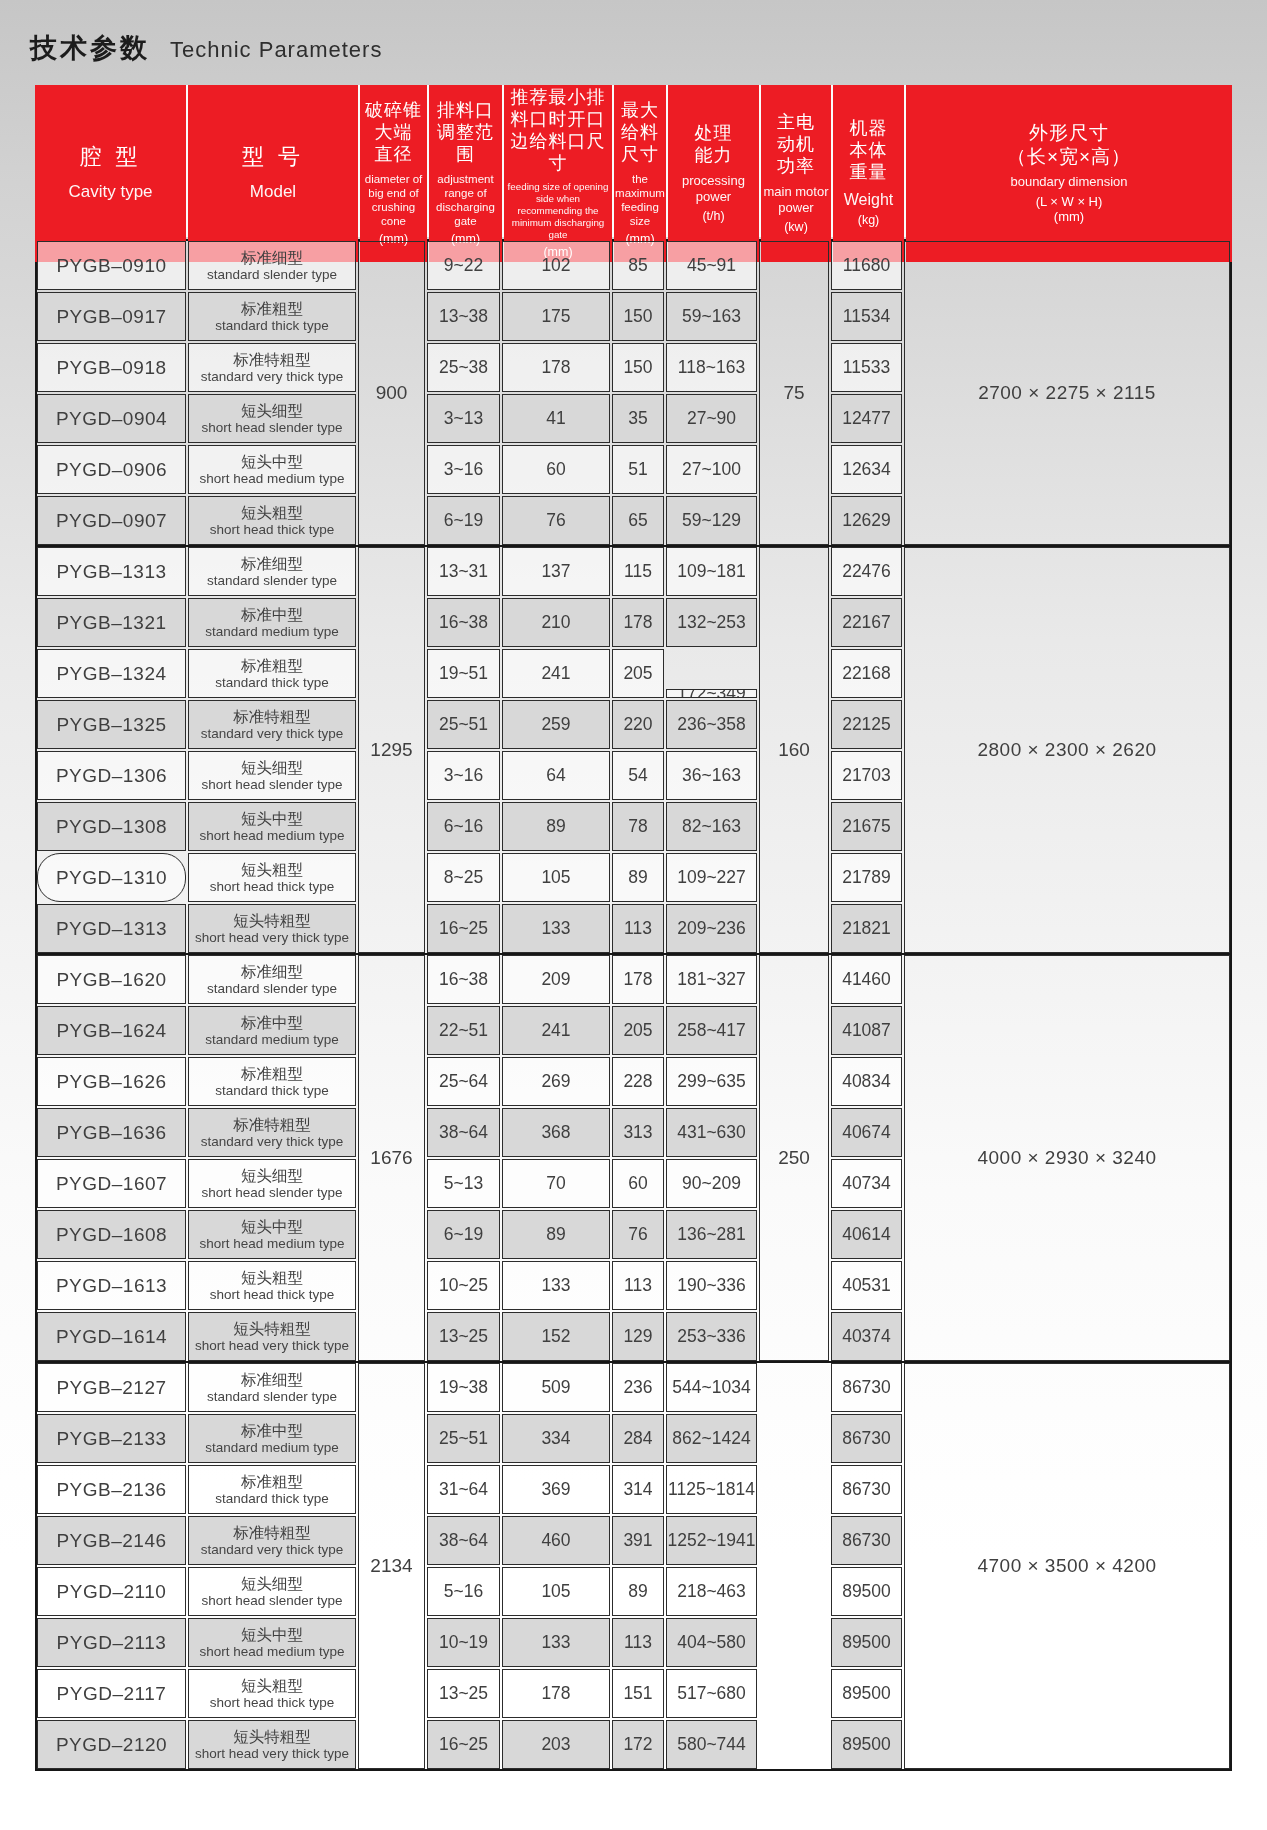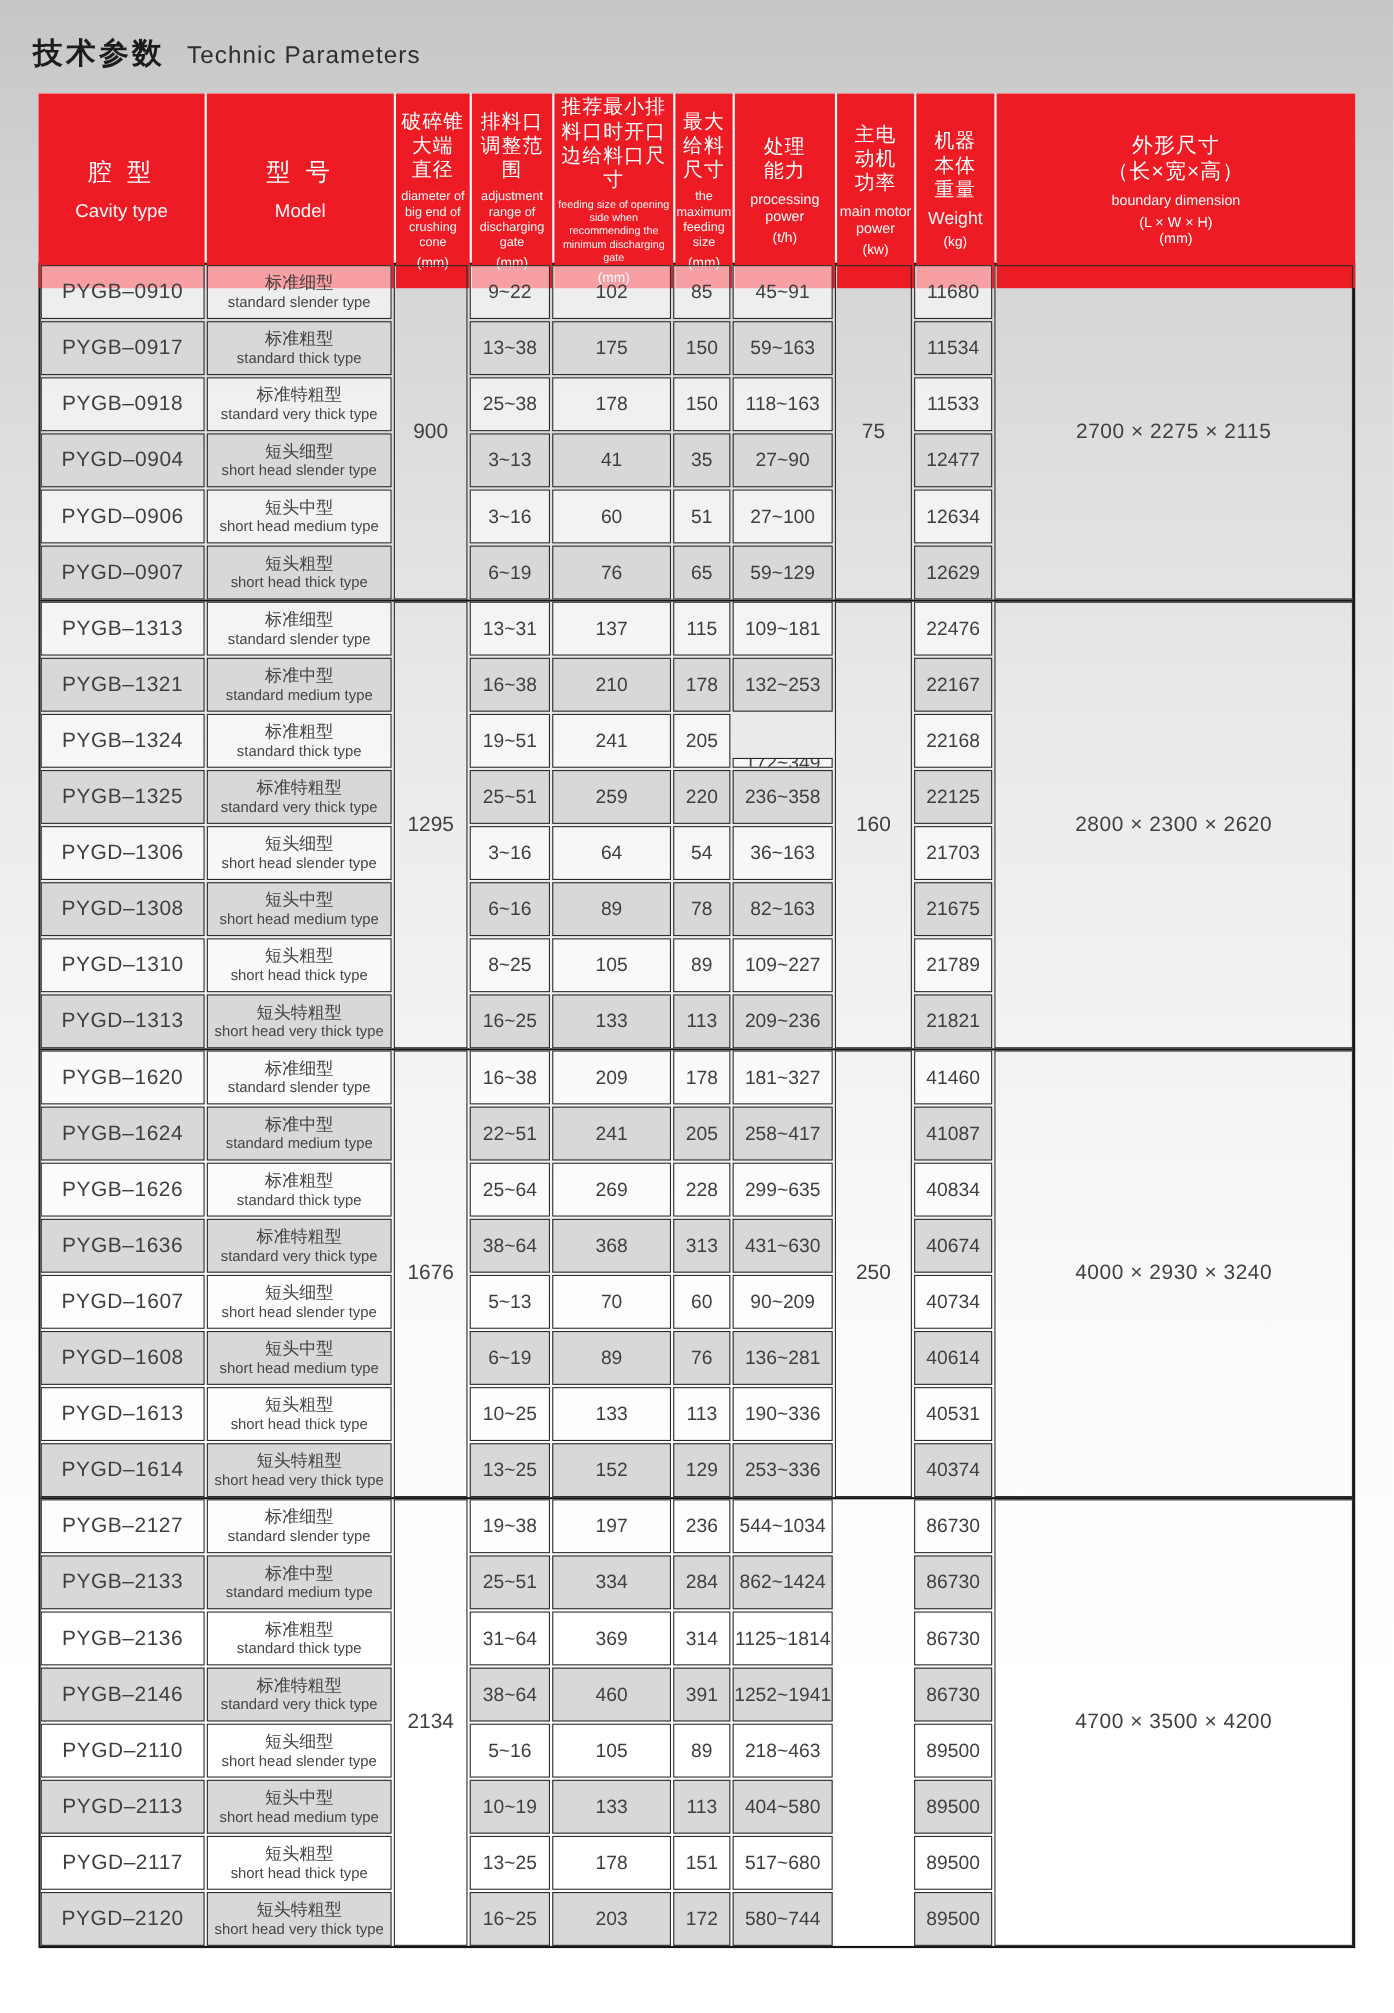--- a/index.html
+++ b/index.html
@@ -255,21 +255,21 @@
         <div class="cell cell-model dark" style="grid-area: 6 / 1;">PYGD–1308</div>
         <div class="cell dark" style="grid-area: 6 / 2;">
           <div class="cav-zh">短头中型</div>
           <div class="cav-en">short head medium type</div>
         </div>
         <div class="cell cell-num dark" style="grid-area: 6 / 4;">6~16</div>
         <div class="cell cell-num dark" style="grid-area: 6 / 5;">89</div>
         <div class="cell cell-num dark" style="grid-area: 6 / 6;">78</div>
         <div class="cell cell-num dark" style="grid-area: 6 / 7;">82~163</div>
         <div class="cell cell-num dark" style="grid-area: 6 / 9;">21675</div>
-        <div class="cell cell-model light" style="grid-area: 7 / 1;">PYGD–1310</div>
+        <div class="cell cell-model light" style="grid-area: 7 / 1; border-radius: 23px;">PYGD–1310</div>
         <div class="cell light" style="grid-area: 7 / 2;">
           <div class="cav-zh">短头粗型</div>
           <div class="cav-en">short head thick type</div>
         </div>
         <div class="cell cell-num light" style="grid-area: 7 / 4;">8~25</div>
         <div class="cell cell-num light" style="grid-area: 7 / 5;">105</div>
         <div class="cell cell-num light" style="grid-area: 7 / 6;">89</div>
         <div class="cell cell-num light" style="grid-area: 7 / 7;">109~227</div>
         <div class="cell cell-num light" style="grid-area: 7 / 9;">21789</div>
         <div class="cell cell-model dark" style="grid-area: 8 / 1;">PYGD–1313</div>
@@ -370,21 +370,21 @@
       </div>
       <div class="group">
         <div class="cell merged cell-merged-num" style="grid-area: 1 / 3 / span 8;">2134</div>
         <div class="cell merged cell-dim" style="grid-area: 1 / 10 / span 8;">4700 × 3500 × 4200</div>
         <div class="cell cell-model light" style="grid-area: 1 / 1;">PYGB–2127</div>
         <div class="cell light" style="grid-area: 1 / 2;">
           <div class="cav-zh">标准细型</div>
           <div class="cav-en">standard slender type</div>
         </div>
         <div class="cell cell-num light" style="grid-area: 1 / 4;">19~38</div>
-        <div class="cell cell-num light" style="grid-area: 1 / 5;">197</div>
+        <div class="cell cell-num light" style="grid-area: 1 / 5;">509</div>
         <div class="cell cell-num light" style="grid-area: 1 / 6;">236</div>
         <div class="cell cell-num light" style="grid-area: 1 / 7;">544~1034</div>
         <div class="cell cell-num light" style="grid-area: 1 / 9;">86730</div>
         <div class="cell cell-model dark" style="grid-area: 2 / 1;">PYGB–2133</div>
         <div class="cell dark" style="grid-area: 2 / 2;">
           <div class="cav-zh">标准中型</div>
           <div class="cav-en">standard medium type</div>
         </div>
         <div class="cell cell-num dark" style="grid-area: 2 / 4;">25~51</div>
         <div class="cell cell-num dark" style="grid-area: 2 / 5;">334</div>

